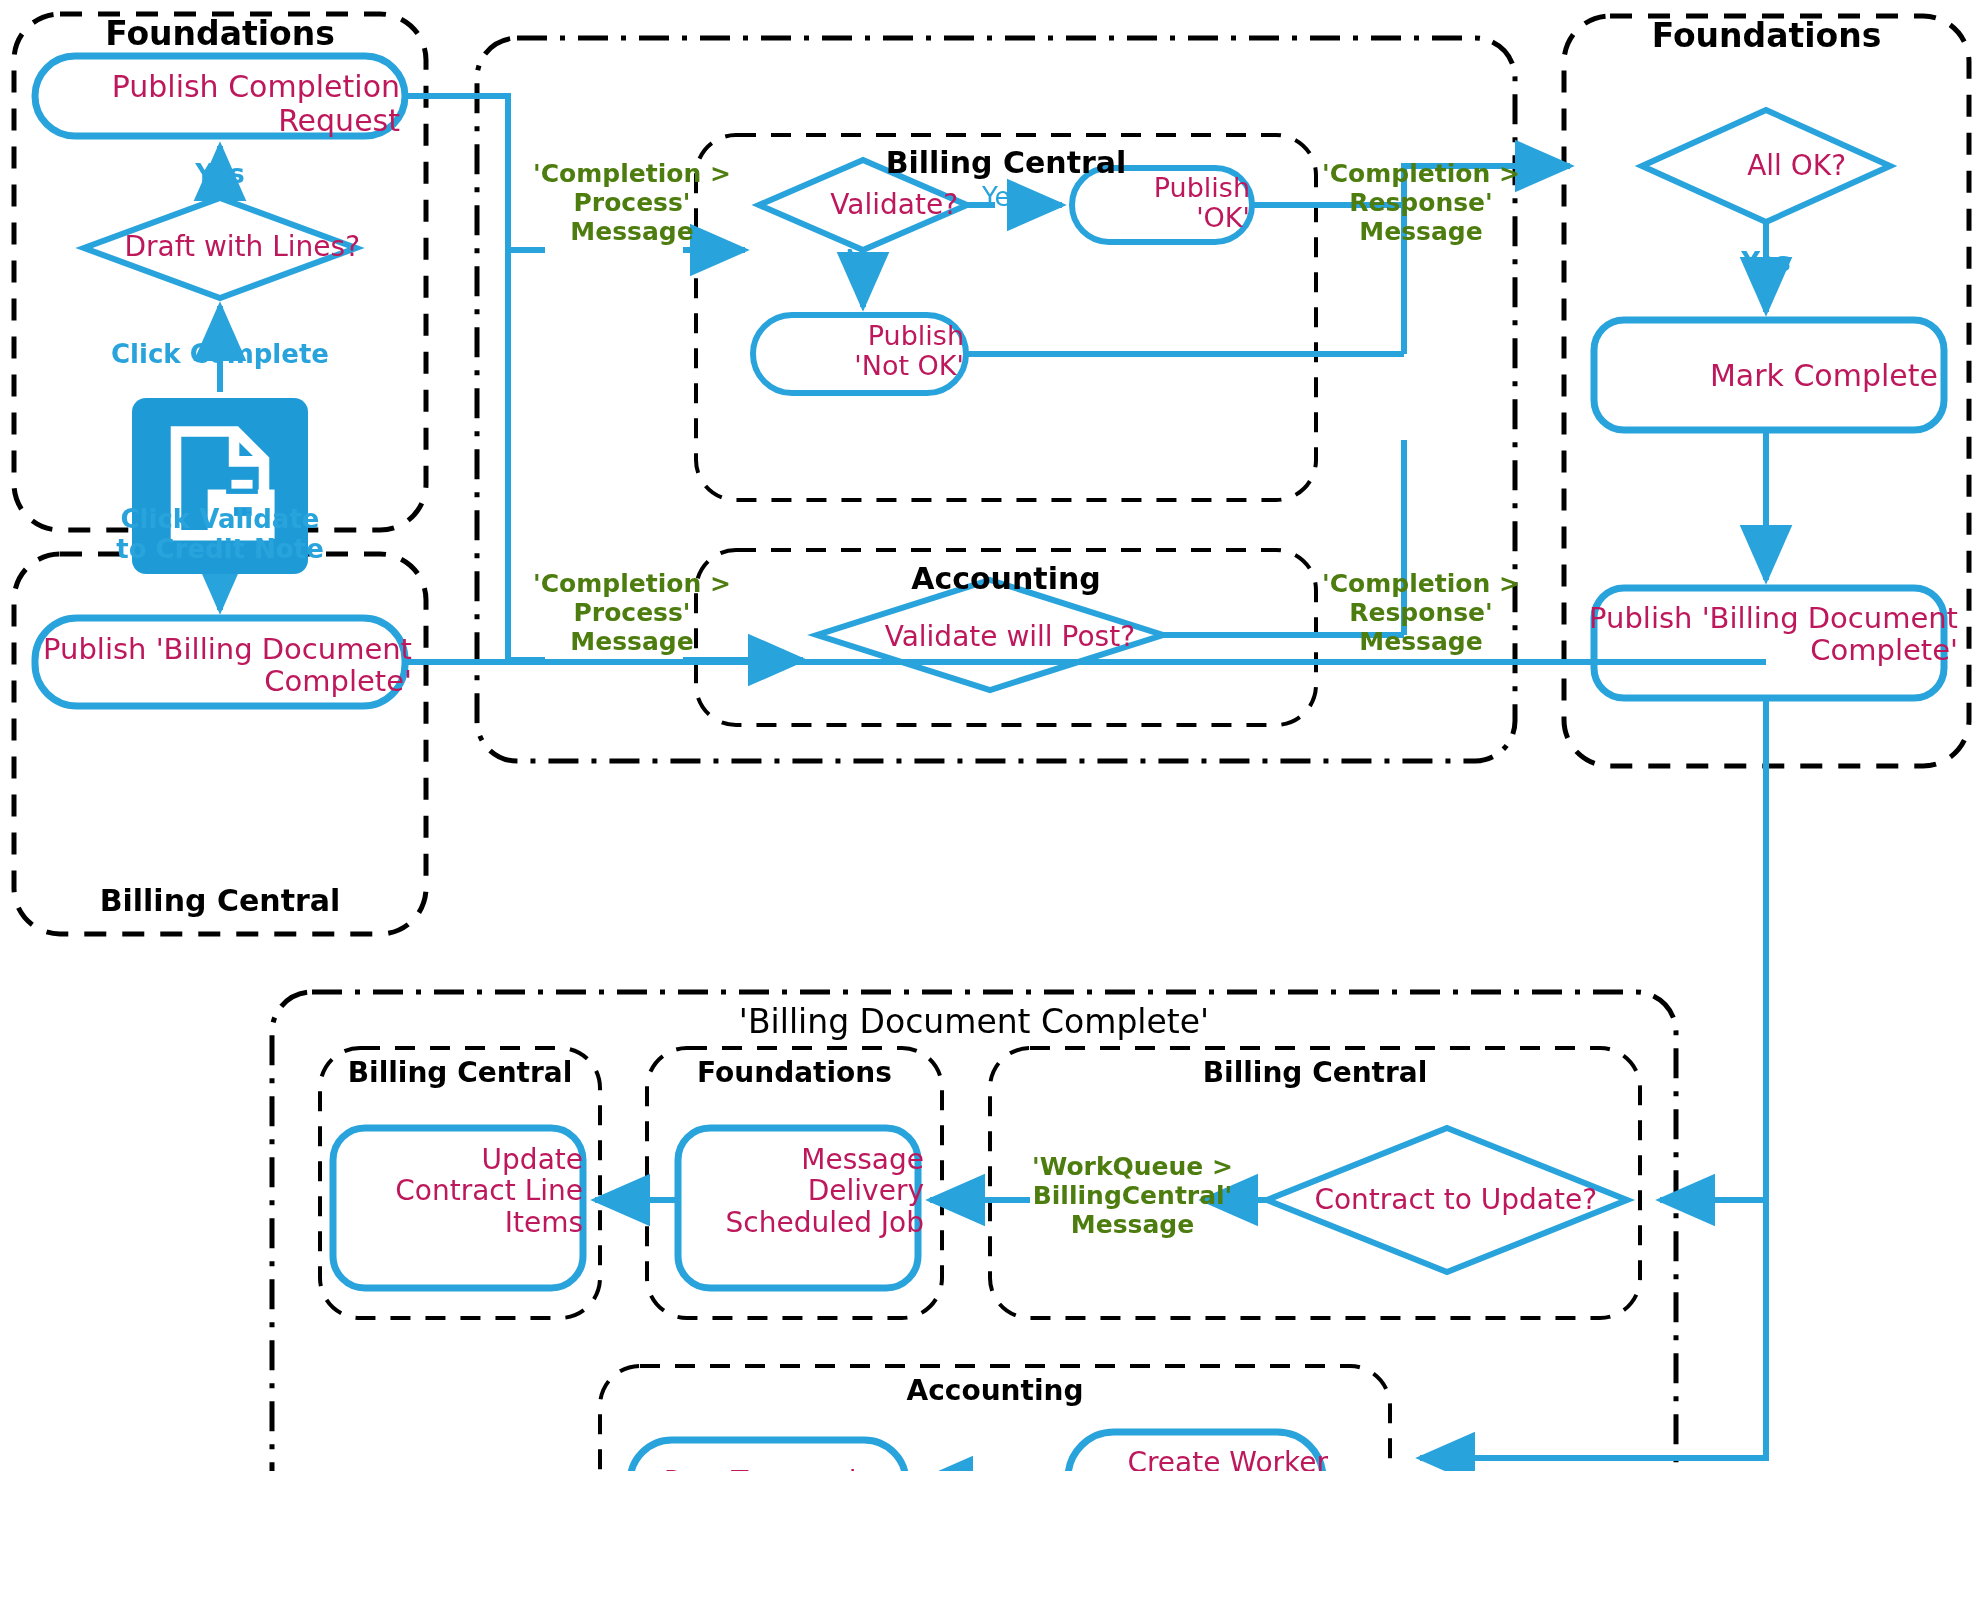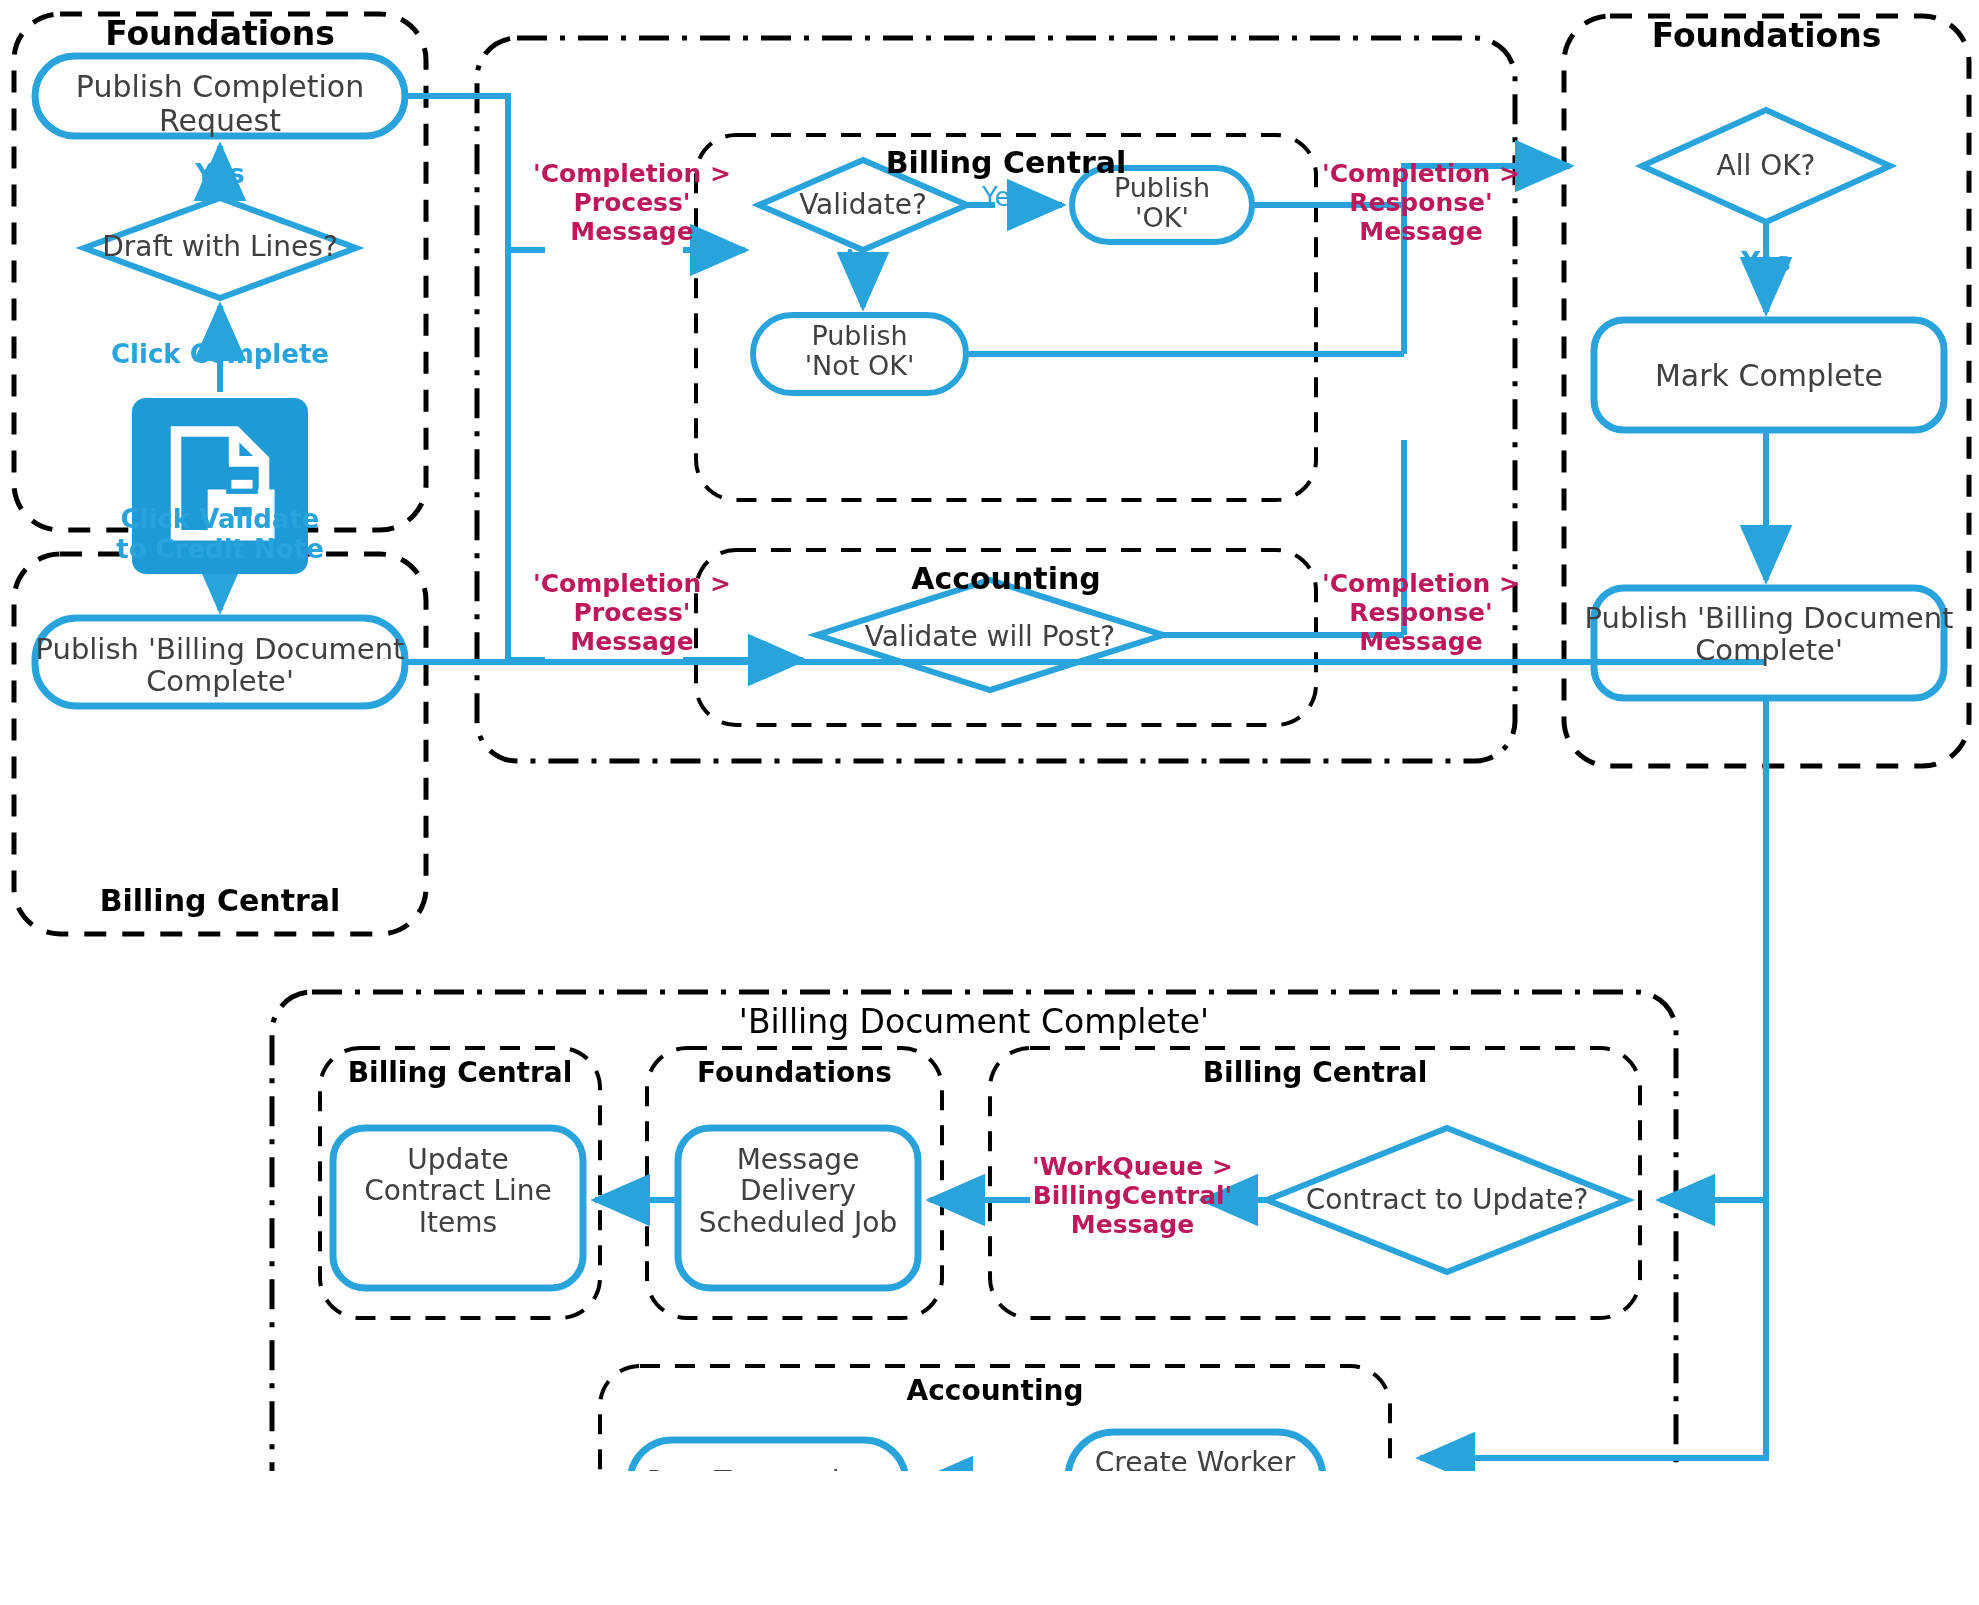--- a/index.html
+++ b/index.html
@@ -27,29 +27,29 @@
     font-family: "DejaVu Sans", sans-serif;
     font-weight: 700;
     color: #000000;
     text-align: center;
     white-space: nowrap;
     line-height: 1.1;
   }
   .grp-title.plain { font-weight: 400; }
   .node-label {
     position: absolute;
-    color: #404040;
-    font-family: "DejaVu Sans", sans-serif;
-    text-align: center;
+    color: #be185d;
+    font-family: "DejaVu Sans", sans-serif;
+    text-align: right;
     line-height: 1.12;
     pointer-events: none;
   }
   .edge-label {
     position: absolute;
-    color: #be185d;
+    color: #4d7c0f;
     font-weight: 700;
     font-family: "DejaVu Sans", sans-serif;
     text-align: center;
     line-height: 1.15;
     white-space: pre-line;
   }
   .flow-label {
     position: absolute;
     color: #29A3DC;
     font-family: "DejaVu Sans", sans-serif;

